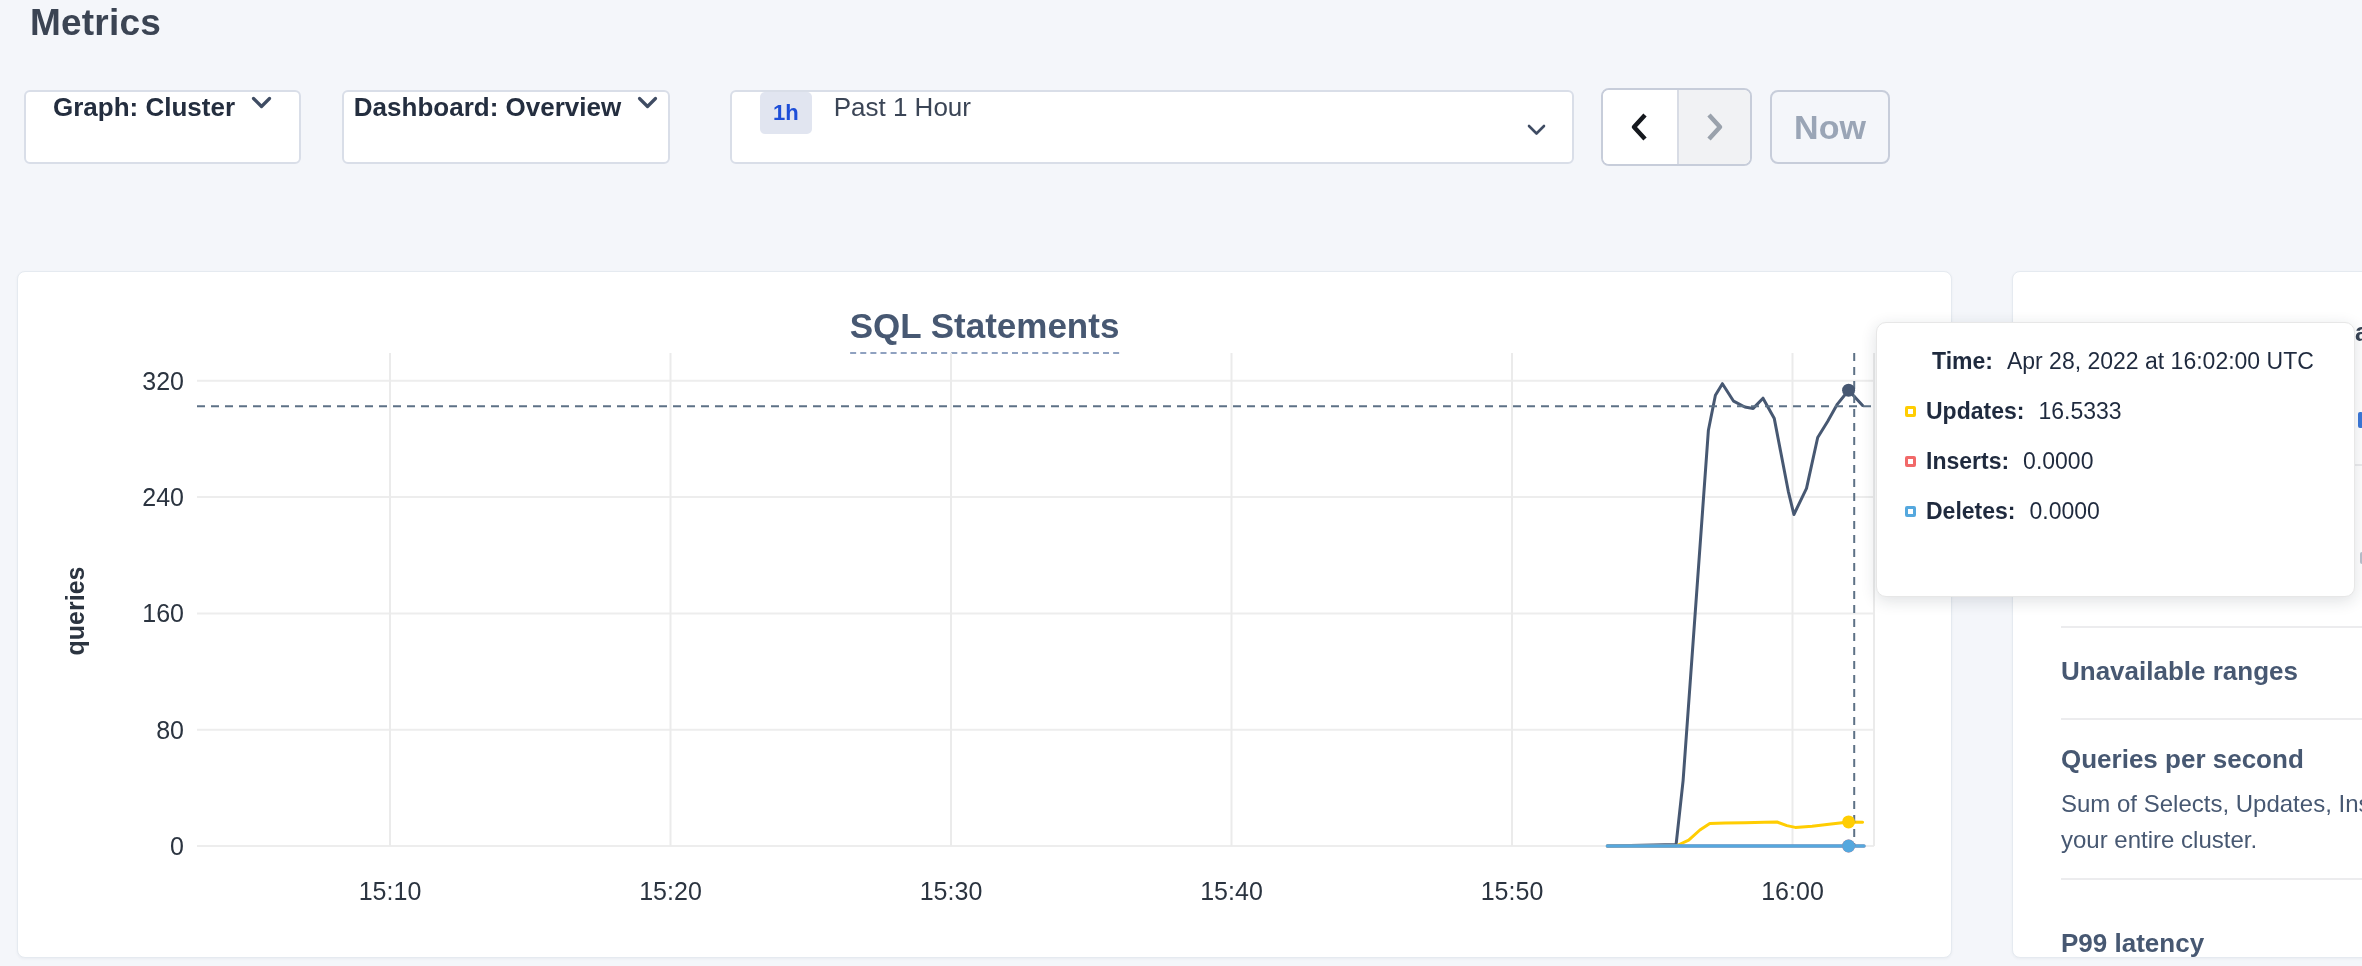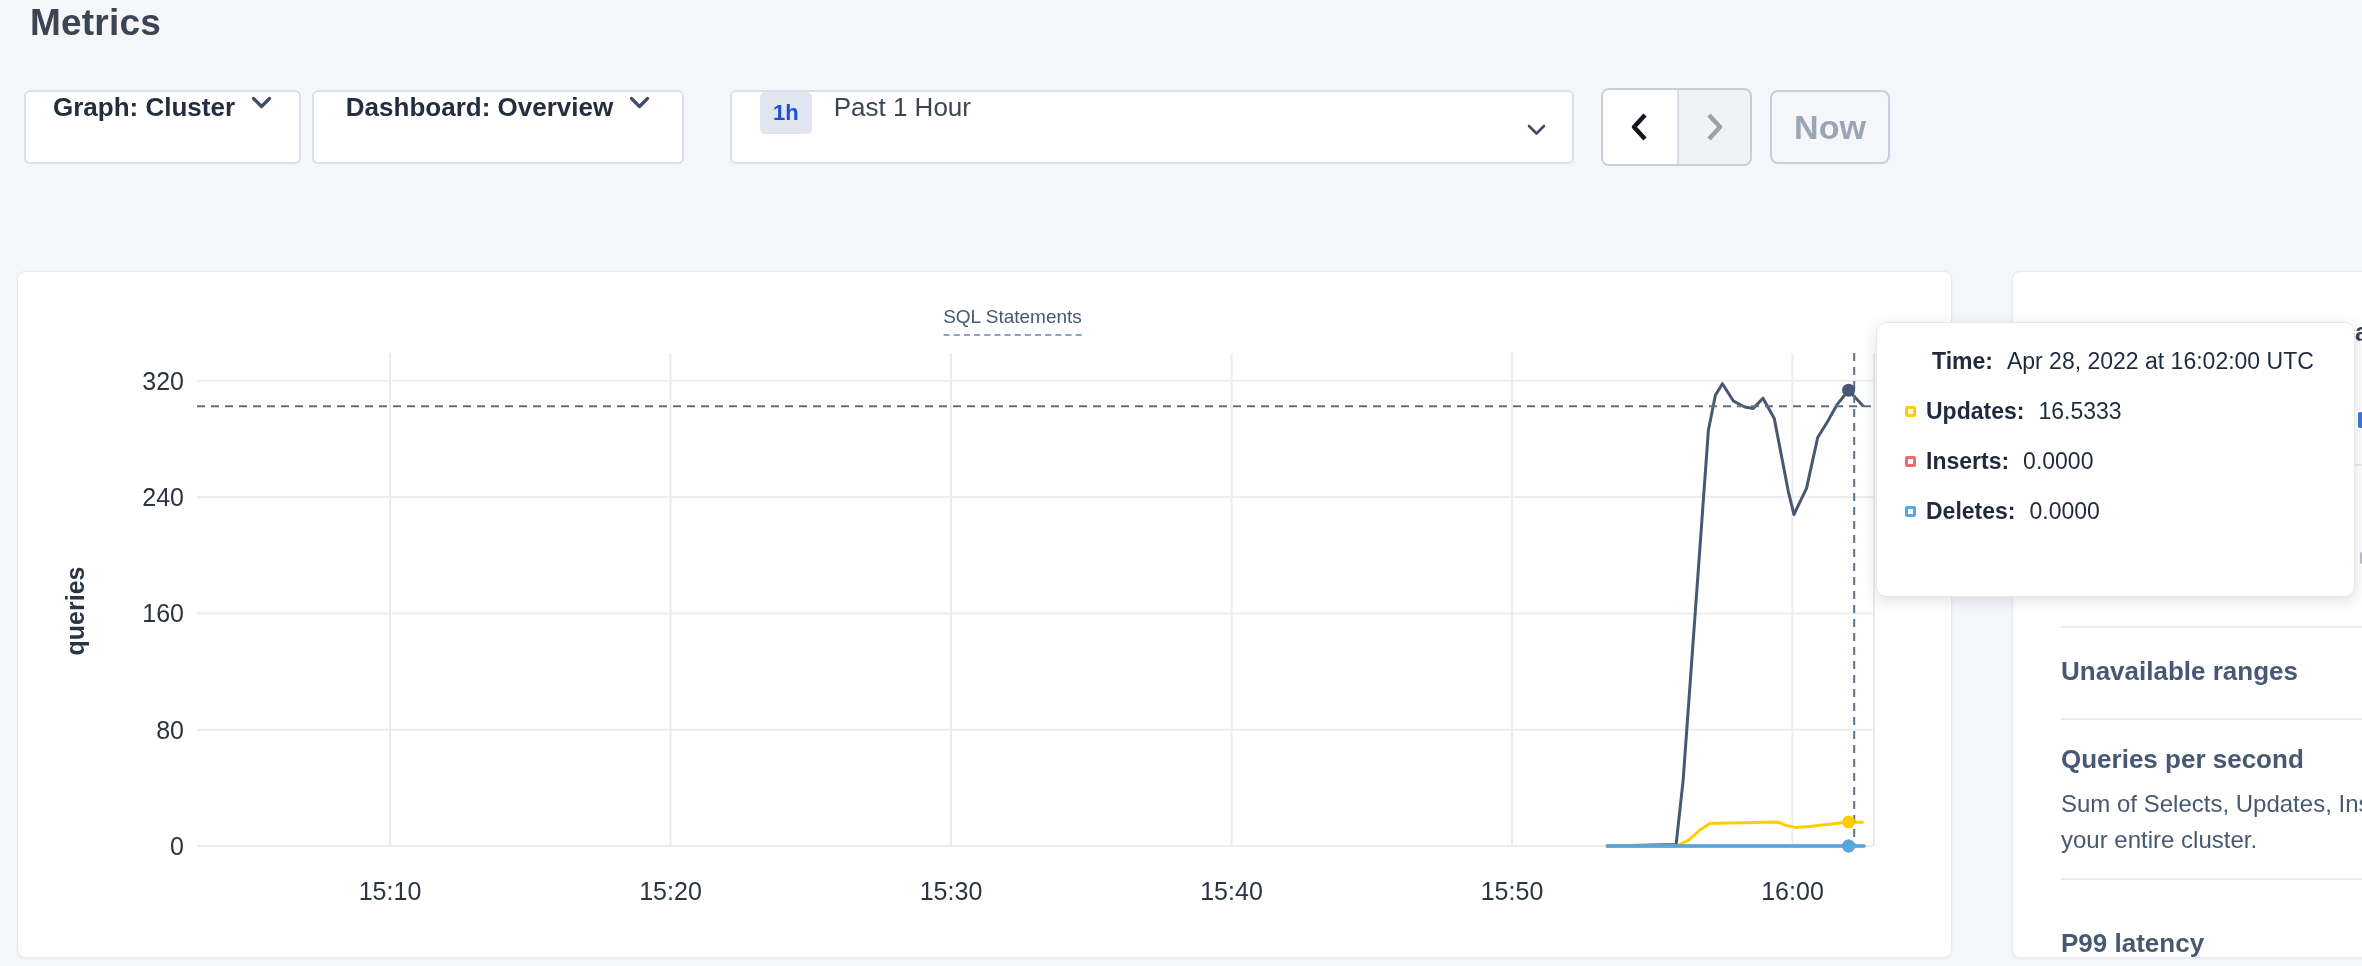--- a/index.html
+++ b/index.html
@@ -18,21 +18,21 @@
   
   .btn {
     position:absolute; top:90px; height:74px;
     background:#ffffff; border:2px solid #d9dee8; border-radius:6px;
     display:flex; align-items:flex-start; justify-content:center;
     font-size:26px; font-weight:600; color:#242e3f; cursor:pointer;
     font-family:inherit;
   }
   .btn .chev { margin-left:16px; margin-top:4px; }
   .graph-btn { left:24px; width:277px; }
-  .dash-btn  { left:312px; width:372px; }
+  .dash-btn  { left:342px; width:328px; }
   .time-btn  { left:730px; width:844px; justify-content:flex-start; padding-left:28px; font-weight:400; color:#3b4556; }
   .time-badge {
     background:#e1e5f0; color:#1d4ed8; font-weight:700; font-size:22px;
     border-radius:5px; padding:8px 13px; margin-right:22px;
   }
   .time-btn .chev { position:absolute; right:26px; top:32px; margin:0; }
   .pager {
     position:absolute; left:1601px; top:88px; width:151px; height:78px;
     border:2px solid #c7cdda; border-radius:8px; overflow:hidden;
     display:flex; background:#ffffff;
@@ -51,24 +51,23 @@
   
   .card {
     position:absolute; top:271px; background:#ffffff;
     border:1px solid #e5eaf0; border-radius:8px;
     box-shadow:0 1px 3px rgba(40,50,70,.05);
   }
   .chart-card { left:17px;  width:1935px; height:687px; }
   .sidebar-card { left:2012px; width:420px; height:687px; }
   .chart-title {
     position:absolute; left:50%; top:34px; transform:translateX(-50%);
-    font-size:19px; font-weight:400; color:#475872;
+    font-size:35px; font-weight:700; color:#475872;
     padding-bottom:6px; border-bottom:2px dashed #8fa1c0; cursor:help;
     white-space:nowrap;
-    margin-left:28px;
   }
   .chart-svg { position:absolute; left:0; top:0; }
   svg text { font-family:"Liberation Sans", sans-serif; font-size:25px; fill:#2b3440; }
   
   .divider { position:absolute; left:48px; right:0; height:2px; background:#ececee; }
   .sb-heading {
     position:absolute; left:48px; font-size:26px; font-weight:700; color:#475872;
     white-space:nowrap;
   }
   .sb-desc {

